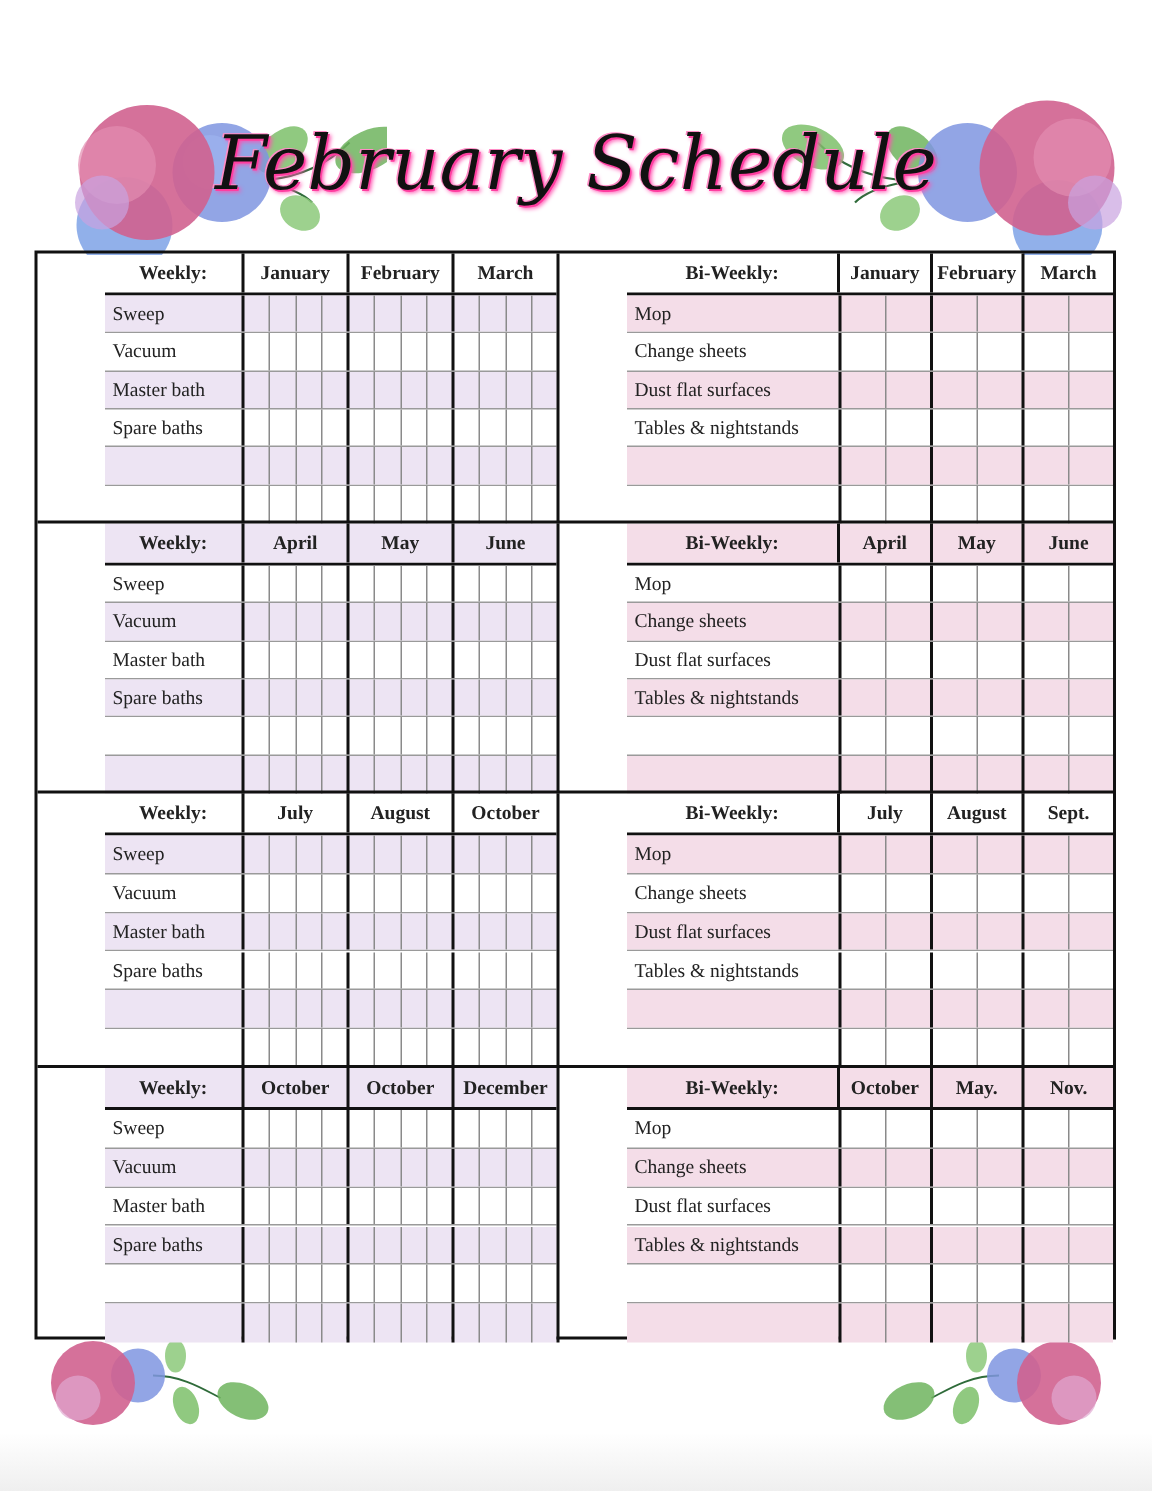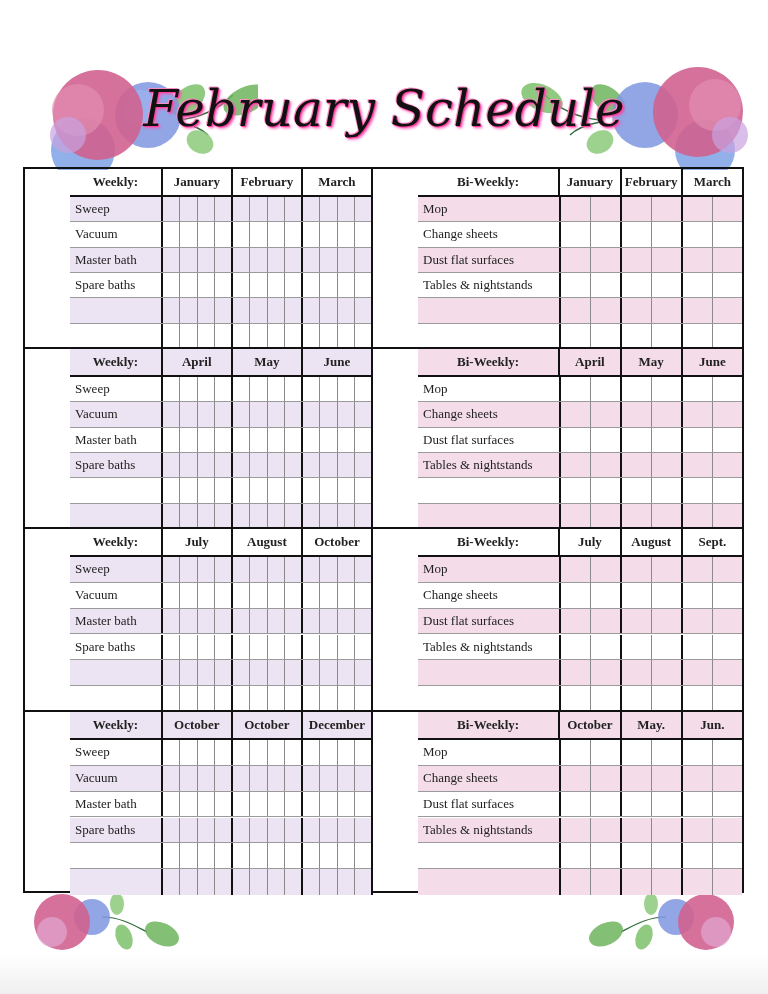--- a/index.html
+++ b/index.html
@@ -997,21 +997,21 @@
       <div class="half biweekly">
         <div class="row header" style="top: 0px; height: 28px;">
           <div class="cell head label-head tint">Bi-Weekly:</div>
           <div class="cell head month tint" style="justify-content: center;">
             <span>October</span>
           </div>
           <div class="cell head month tint" style="justify-content: center;">
             <span>May.</span>
           </div>
           <div class="cell head month tint" style="justify-content: center;">
-            <span>Jun.</span>
+            <span>Nov.</span>
           </div>
         </div>
         <div class="row" style="top: 28px; height: 25.8333px;">
           <div class="cell label">Mop</div>
           <div class="cell month">
             <div class="sub"></div>
             <div class="sub"></div>
           </div>
           <div class="cell month">
             <div class="sub"></div>

